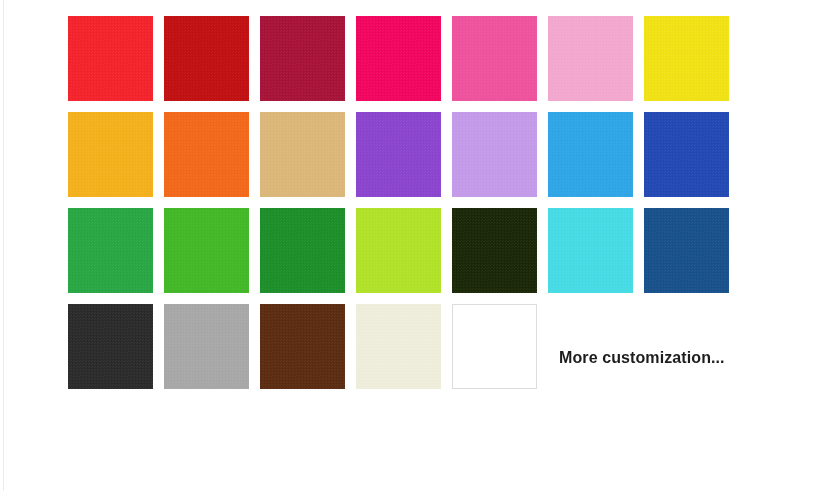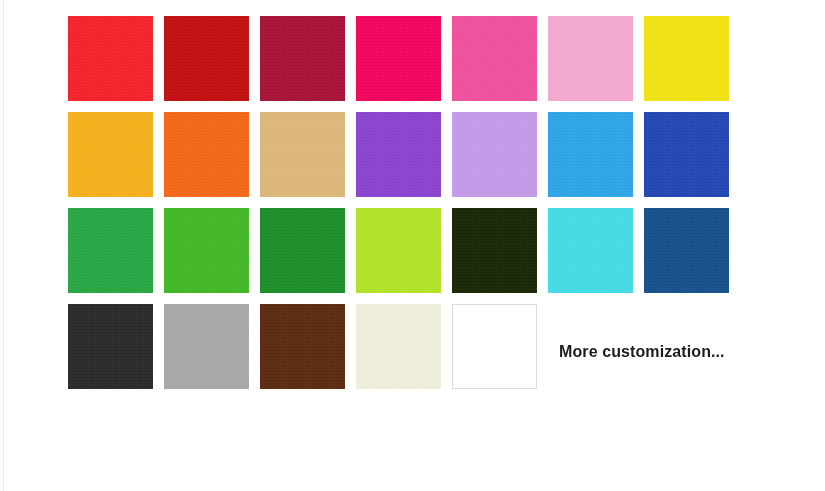--- a/index.html
+++ b/index.html
@@ -35,21 +35,21 @@
   .swatch-grid {
     position: absolute;
     left: 68px;
     top: 16px;
     width: 740px;
   }
 
   .swatch-row {
     display: flex;
     height: 96px;
-    align-items: center;
+    align-items: flex-end;
   }
 
   .swatch-cell {
     width: 96px;
     height: 96px;
     box-sizing: border-box;
     display: block;
     flex: 0 0 96px;
   }
 

